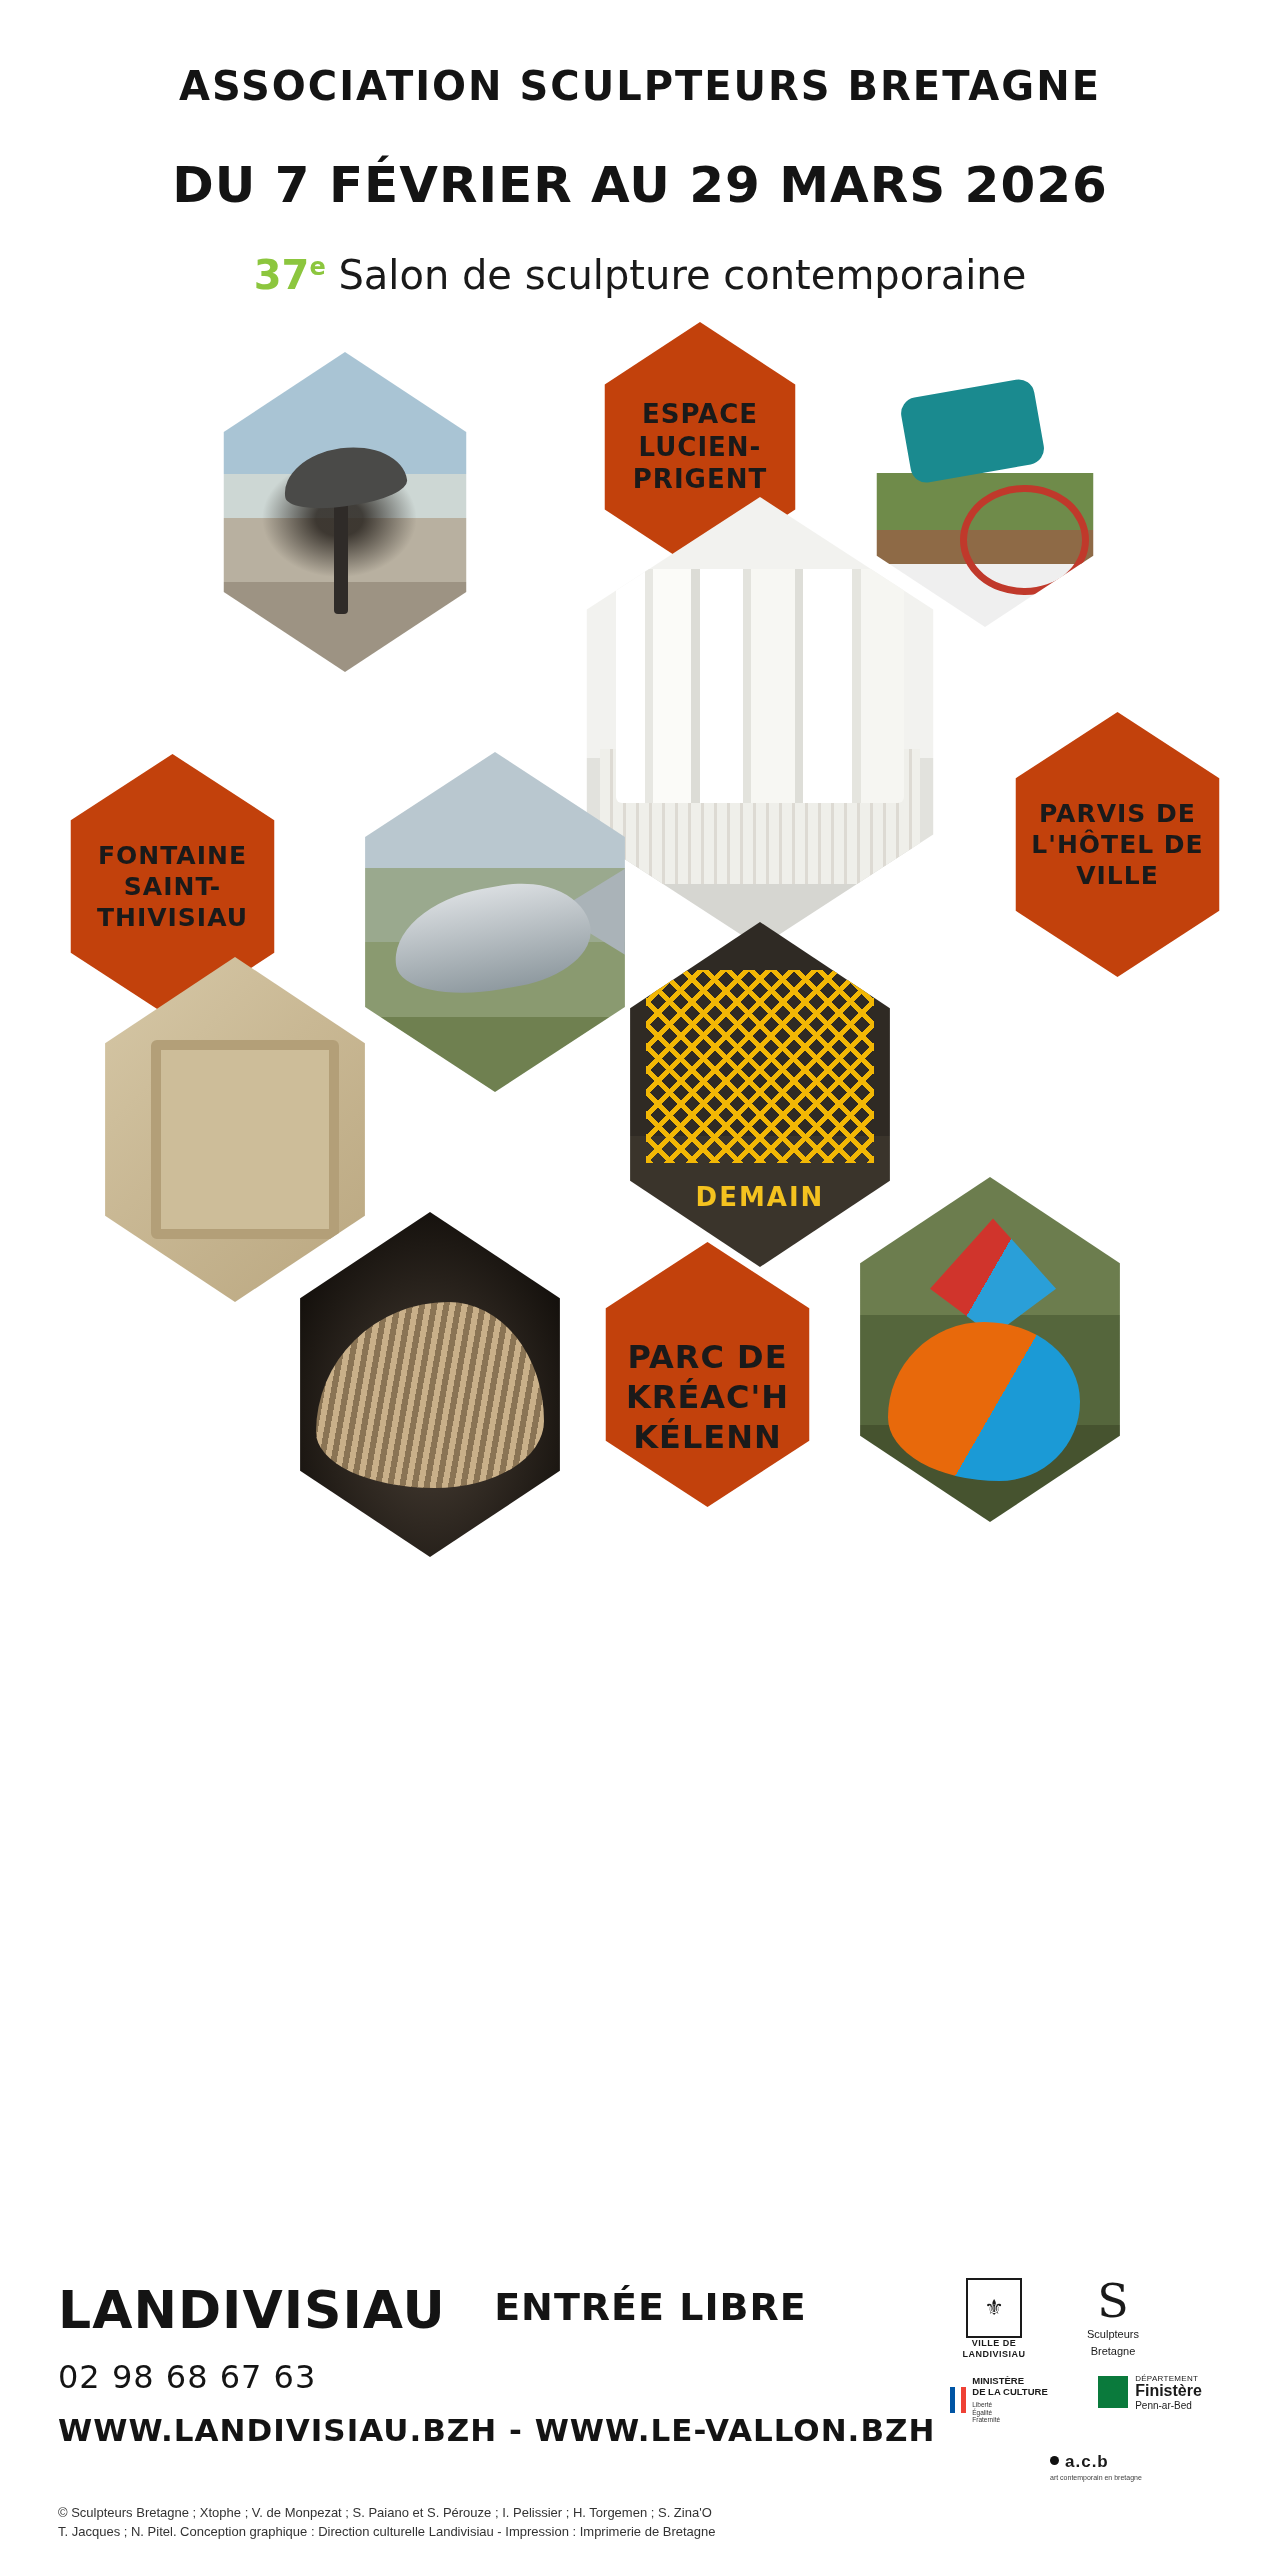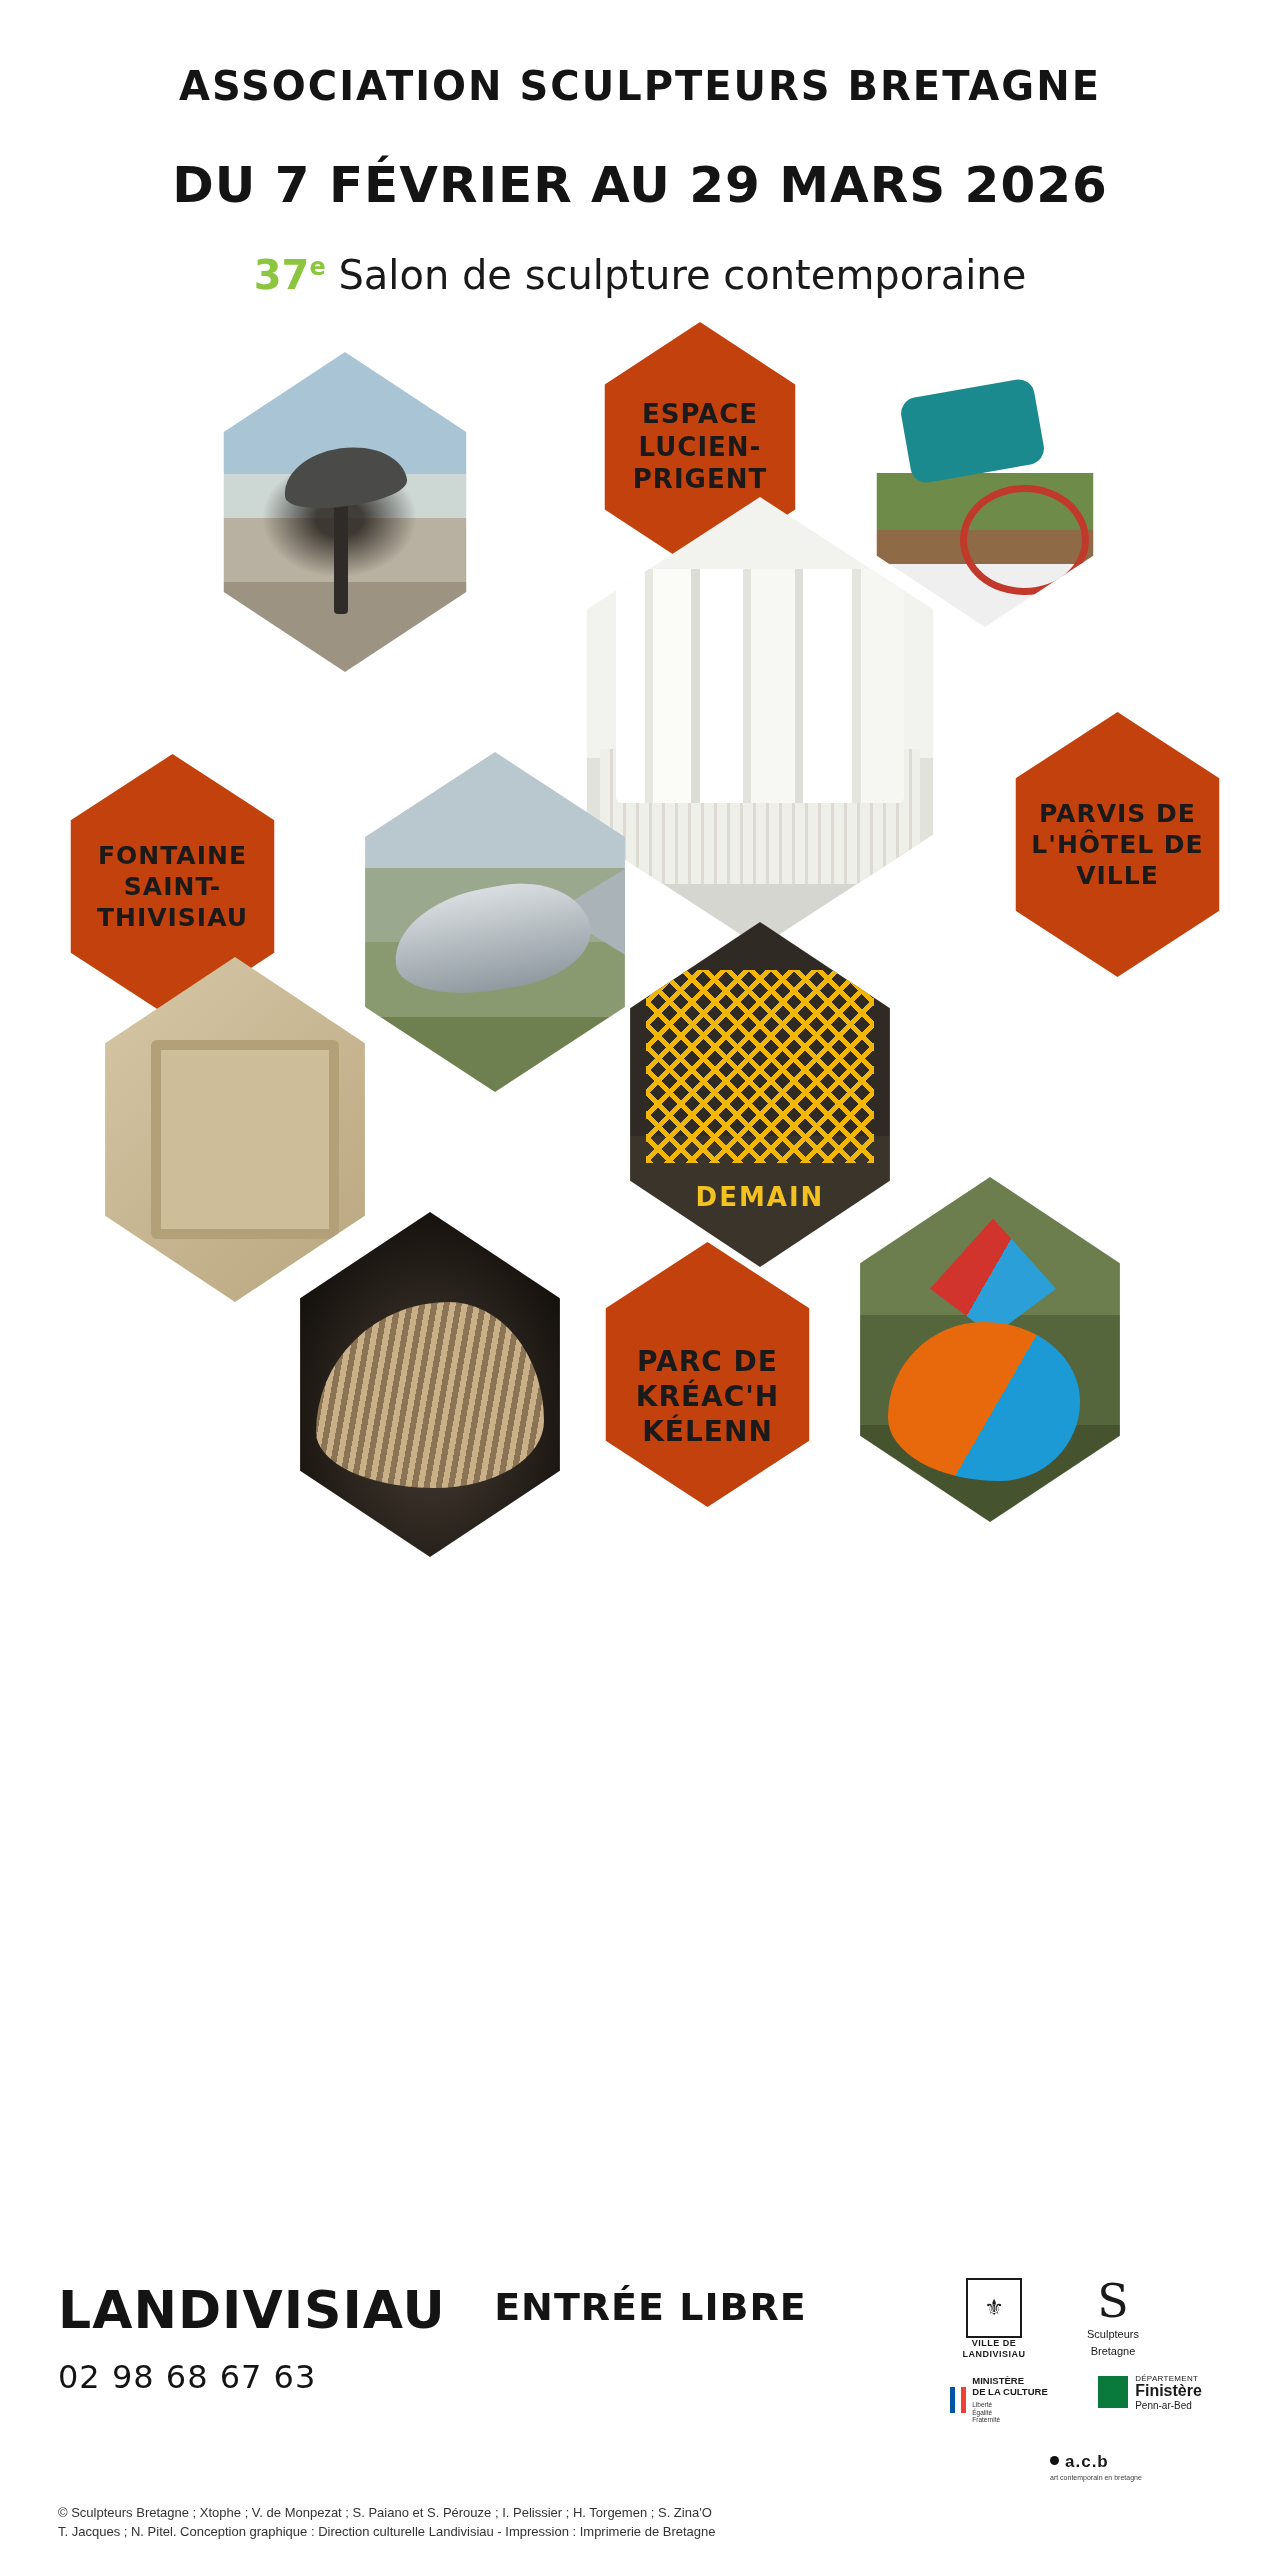--- a/index.html
+++ b/index.html
@@ -503,36 +503,37 @@
 
     <div class="hex ph-fish" style="left:345px; top:440px; width:300px; height:340px;"></div>
 
     <div class="hex ph-stone" style="left:85px; top:645px; width:300px; height:345px;"></div>
 
     <div class="hex ph-yellow" style="left:610px; top:610px; width:300px; height:345px;"></div>
 
     <div class="hex ph-shell" style="left:280px; top:900px; width:300px; height:345px;"></div>
 
     <div class="hex label" style="left:590px; top:930px; width:235px; height:265px;">
-      <span style="font-size:28px; white-space:pre-line;margin-top:44px;">PARC DE
+      <span style="font-size:32px; white-space:pre-line;margin-top:44px;">PARC DE
 KRÉAC'H
 KÉLENN</span>
     </div>
 
     <div class="hex ph-kite" style="left:840px; top:865px; width:300px; height:345px;"></div>
 
   </div>
 
   <div class="footer">
     <div class="footer-left">
       <div>
         <span class="city">LANDIVISIAU</span>
         <span class="free">ENTRÉE LIBRE</span>
       </div>
       <div class="phone">02 98 68 67 63</div>
+      <div class="websites">WWW.LANDIVISIAU.BZH - WWW.LE-VALLON.BZH</div>
     </div>
 
     <div class="credits">
       <div>© Sculpteurs Bretagne ; Xtophe ; V. de Monpezat ; S. Paiano et S. Pérouze ; I. Pelissier ; H. Torgemen ; S. Zina'O</div>
       <div>T. Jacques ; N. Pitel. Conception graphique : Direction culturelle Landivisiau - Impression : Imprimerie de Bretagne</div>
     </div>
 
     <div class="logos">
 
       <div class="logo-box logo-ville">

